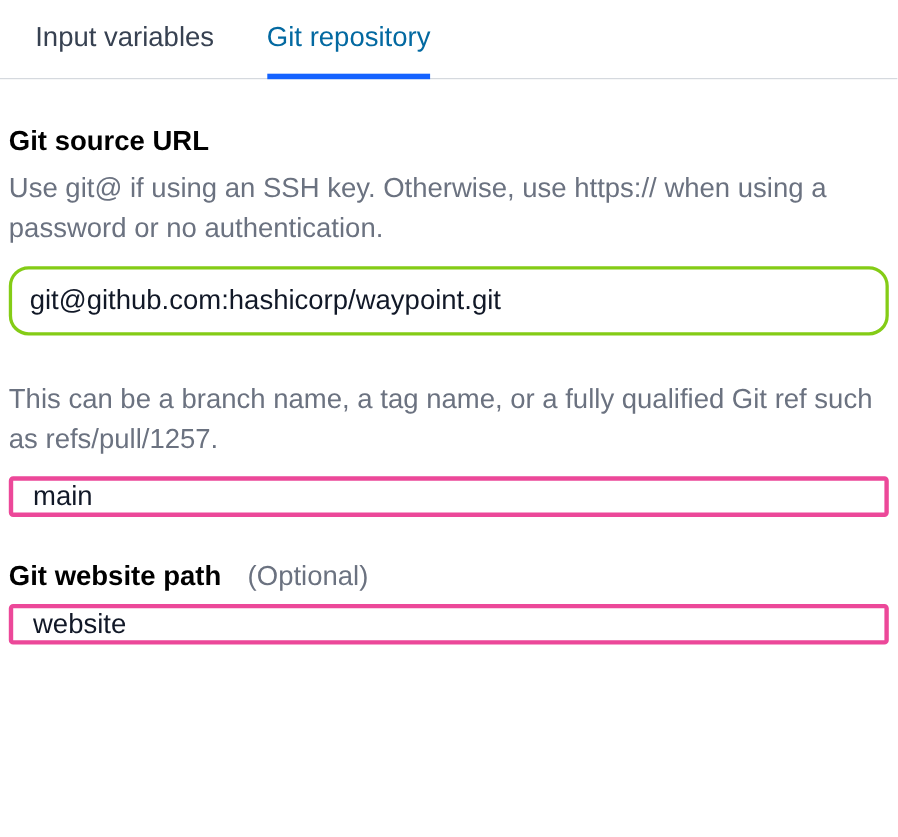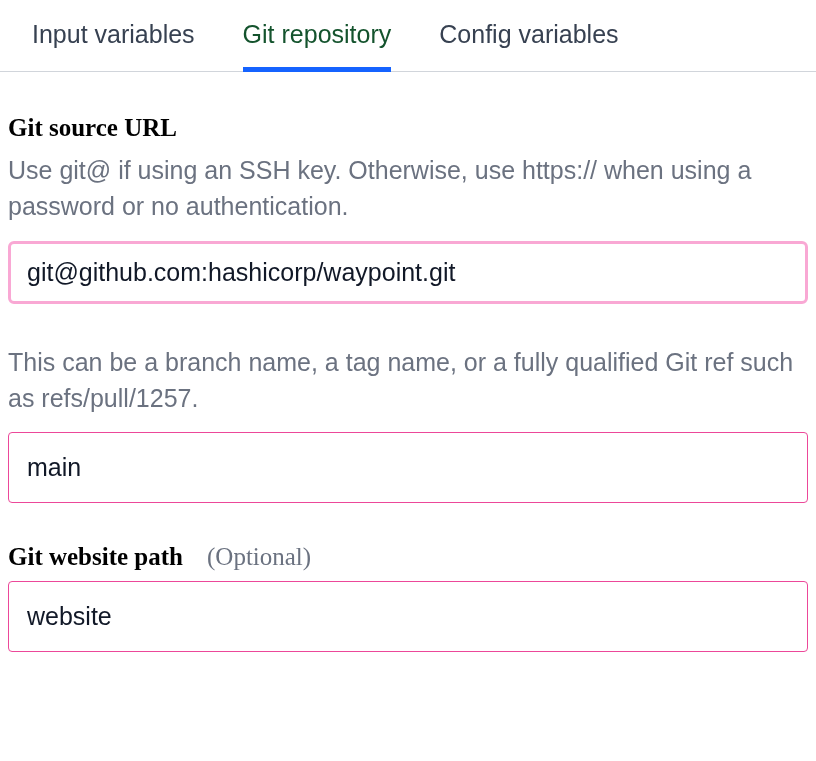--- a/index.html
+++ b/index.html
@@ -23,21 +23,21 @@
     .tab {
       font-size: 25px;
       font-weight: 500;
       color: #374151;
       padding-bottom: 18px;
       cursor: pointer;
       border-bottom: 5px solid transparent;
       margin-bottom: -1px;
     }
     .tab.active {
-      color: #14532d;
+      color: #0369a1;
       border-bottom-color: #1563ff;
     }
     .form-section {
       padding: 42px 8px 0 8px;
     }
     .field-group {
       margin-bottom: 40px;
     }
     .field-label {
       font-size: 25px;
@@ -54,45 +54,43 @@
     .field-description {
       font-size: 25px;
       color: #6b7280;
       line-height: 1.45;
       margin-top: 8px;
       margin-bottom: 16px;
     }
     .field-input {
       width: 100%;
       font-size: 25px;
-      padding: 20px 18px;
-      border: 1px solid #ec4899;
+      padding: 0 18px;
+      border: 4px solid #ec4899;
       border-radius: 4px;
       background: #ffffff;
       color: #111827;
       outline: none;
       font-family: inherit;
     }
     .field-input.focused {
-      border: 3px solid #f9a8d4;
-      border-radius: 6px;
+      border: 3px solid #84cc16;
+      border-radius: 18px;
       padding: 14px 16px;
     }
     .label-row {
       margin-bottom: 10px;
-      font-family: Liberation Serif, serif;
     }
   </style>
 </head>
 <body>
 
 <div class="tabs">
   <div class="tab">Input variables</div>
   <div class="tab active">Git repository</div>
-  <div class="tab">Config variables</div>
 </div>
 
 <div class="form-section">
 
   <div class="field-group">
     <div class="label-row">
       <span class="field-label">Git source URL</span>
     </div>
     <div class="field-description">Use git@ if using an SSH key. Otherwise, use https:// when using a password or no authentication.</div>
     <input type="text" class="field-input focused" value="git@github.com:hashicorp/waypoint.git" style="">

